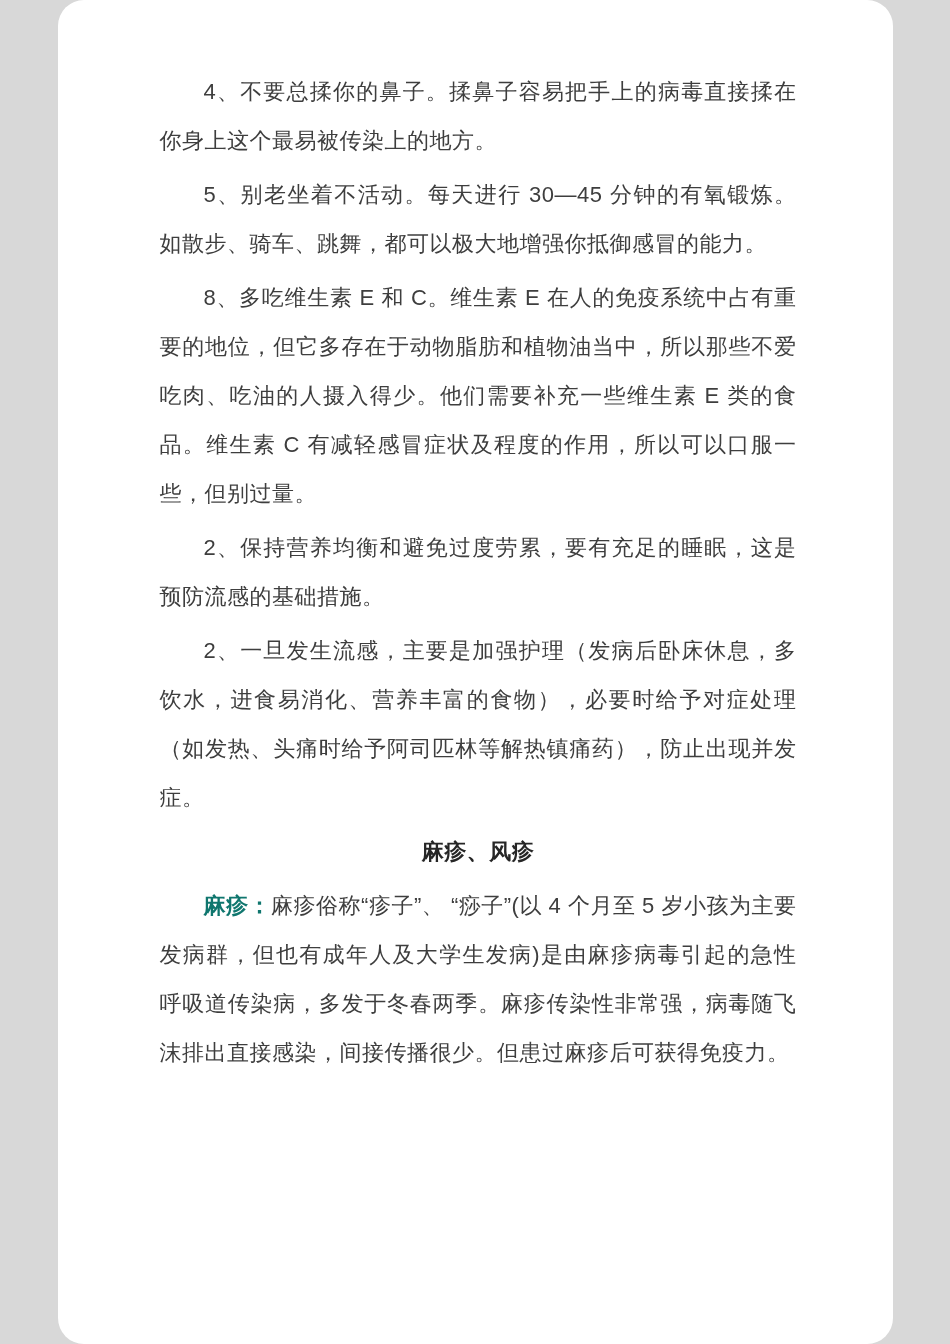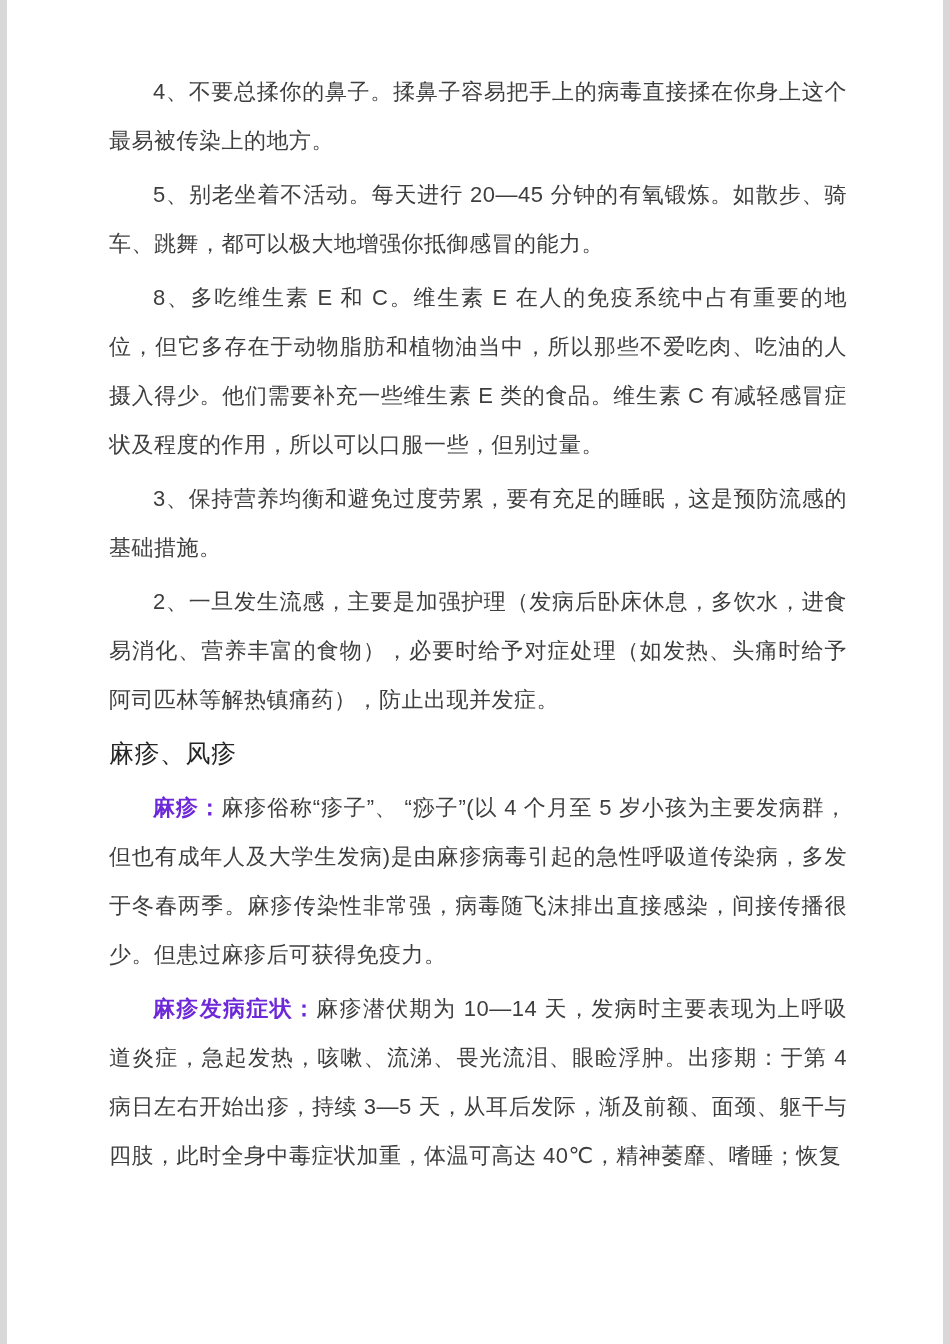--- a/index.html
+++ b/index.html
@@ -10,64 +10,65 @@
   body {
     background: #d8d8d8;
     min-height: 1344px;
   }
   .viewport {
     width: 950px;
     min-height: 1344px;
     background: #d8d8d8;
   }
   .page {
-    width: 936px;
+    width: 835px;
     min-height: 1344px;
     margin: 0 auto;
     background: #ffffff;
     padding: 62px 96px 60px 102px;
+    border-radius: 26px;
   }
   .para {
     font-size: 22px;
     line-height: 49px;
     color: #3e3e3e;
     text-align: justify;
     text-indent: 2em;
     margin: 5px 0;
     letter-spacing: 0.5px;
   }
   .para .lead {
     font-weight: bold;
-    color: #6d28d9;
+    color: #0f766e;
   }
   .heading {
-    font-size: 25px;
+    font-size: 22px;
     line-height: 49px;
     color: #262626;
-    font-weight: normal;
+    font-weight: bold;
+    text-align: center;
     margin: 5px 0;
     letter-spacing: 0.5px;
   }
 </style>
 </head>
 <body>
 
 <div class="viewport">
   <div class="page">
 
     <p class="para">4、不要总揉你的鼻子。揉鼻子容易把手上的病毒直接揉在你身上这个最易被传染上的地方。</p>
 
-    <p class="para">5、别老坐着不活动。每天进行 20—45 分钟的有氧锻炼。如散步、骑车、跳舞，都可以极大地增强你抵御感冒的能力。</p>
+    <p class="para">5、别老坐着不活动。每天进行 30—45 分钟的有氧锻炼。如散步、骑车、跳舞，都可以极大地增强你抵御感冒的能力。</p>
 
     <p class="para">8、多吃维生素 E 和 C。维生素 E 在人的免疫系统中占有重要的地位，但它多存在于动物脂肪和植物油当中，所以那些不爱吃肉、吃油的人摄入得少。他们需要补充一些维生素 E 类的食品。维生素 C 有减轻感冒症状及程度的作用，所以可以口服一些，但别过量。</p>
 
-    <p class="para">3、保持营养均衡和避免过度劳累，要有充足的睡眠，这是预防流感的基础措施。</p>
+    <p class="para">2、保持营养均衡和避免过度劳累，要有充足的睡眠，这是预防流感的基础措施。</p>
 
     <p class="para">2、一旦发生流感，主要是加强护理（发病后卧床休息，多饮水，进食易消化、营养丰富的食物），必要时给予对症处理（如发热、头痛时给予阿司匹林等解热镇痛药），防止出现并发症。</p>
 
     <p class="heading">麻疹、风疹</p>
 
     <p class="para"><span class="lead">麻疹：</span><span>麻疹俗称“疹子”、 “痧子”(以 4 个月至 5 岁小孩为主要发病群，但也有成年人及大学生发病)是由麻疹病毒引起的急性呼吸道传染病，多发于冬春两季。麻疹传染性非常强，病毒随飞沫排出直接感染，间接传播很少。但患过麻疹后可获得免疫力。</span></p>
 
-    <p class="para"><span class="lead">麻疹发病症状：</span><span>麻疹潜伏期为 10—14 天，发病时主要表现为上呼吸道炎症，急起发热，咳嗽、流涕、畏光流泪、眼睑浮肿。出疹期：于第 4 病日左右开始出疹，持续 3—5 天，从耳后发际，渐及前额、面颈、躯干与四肢，此时全身中毒症状加重，体温可高达 40℃，精神萎靡、嗜睡；恢复</span></p>
 
   </div>
 </div>
 
 </body></html>

